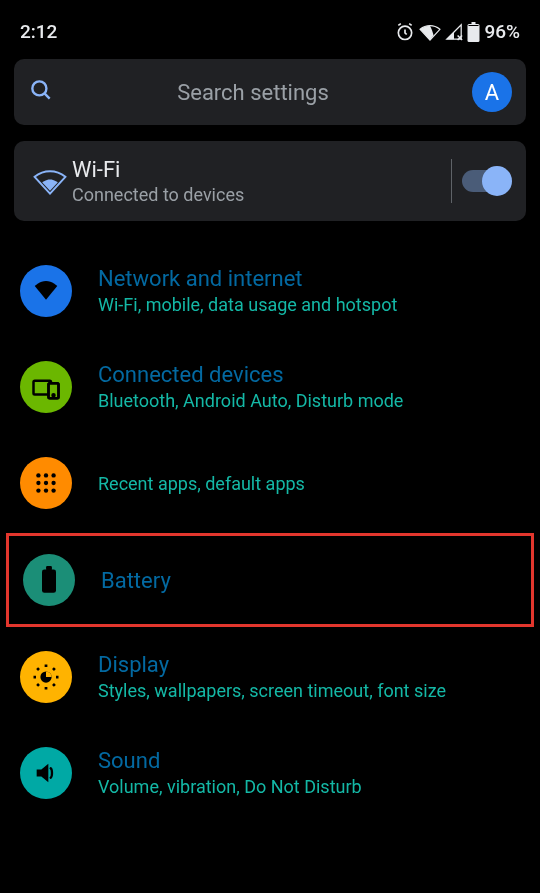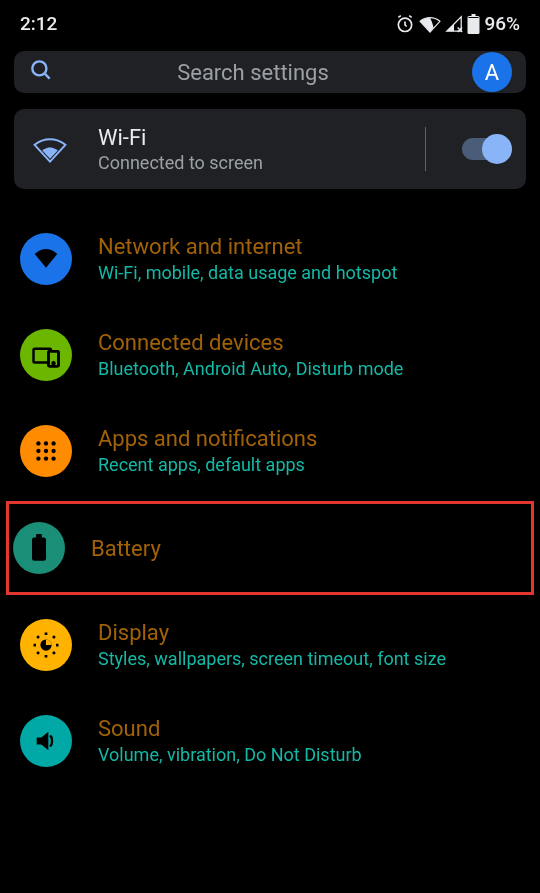--- a/index.html
+++ b/index.html
@@ -13,36 +13,36 @@
       width: 540px;
       height: 893px;
       background: #000;
       color: #e8eaed;
       overflow: hidden;
     }
     .status-bar {
       display: flex;
       justify-content: space-between;
       align-items: center;
-      padding: 12px 20px 6px;
+      padding: 20px 20px 6px;
       font-size: 19px;
       font-weight: 500;
     }
     .status-right {
       display: flex;
       align-items: center;
       gap: 4px;
       justify-content: center;
     }
     .status-right svg { display: block; }
     .search-row {
       margin: 10px 14px 16px;
       background: #202124;
       border-radius: 10px;
-      height: 42px;
+      height: 66px;
       display: flex;
       align-items: center;
       padding: 0 14px;
       gap: 18px;
     }
     .search-icon { color: #8ab4f8; flex: 0 0 auto; }
     .search-text {
       flex: 1 1 auto;
       text-align: center;
       color: #9aa0a6;
@@ -61,21 +61,21 @@
       font-weight: 400;
       flex: 0 0 auto;
     }
     .wifi-card {
       margin: 0 14px 8px;
       background: #202124;
       border-radius: 10px;
       display: flex;
       align-items: center;
       padding: 16px 18px;
-      gap: 30px;
+      gap: 4px;
     }
     .wifi-icon-wrap {
       width: 36px;
       display:flex;
       justify-content:center;
       flex: 0 0 auto;
     }
     .wifi-text { flex: 1 1 auto; }
     .wifi-title { font-size: 22px; color: #e8eaed; font-weight: 400; }
     .wifi-sub { font-size: 18px; color: #9aa0a6; margin-top: 2px; }
@@ -101,40 +101,40 @@
     .list { padding: 14px 0 0; }
     .item {
       display: flex;
       padding: 22px 24px 22px 20px;
       align-items: center;
       gap: 26px;
     }
     .item.highlight {
       border: 3px solid #e3362d;
       margin: 2px 6px;
-      padding: 18px 18px 18px 4px;
+      padding: 18px 18px 18px 14px;
     }
     .icon-circle {
       width: 52px; height: 52px;
       border-radius: 50%;
       display: flex;
       align-items: center;
       justify-content: center;
       flex: 0 0 auto;
       color: #000;
     }
     .icon-circle svg { display:block; }
     .c-blue   { background:#1a73e8; color:#000; }
     .c-green  { background:#6bb700; }
     .c-orange { background:#ff8b00; }
     .c-teal   { background:#1b8e77; }
     .c-yellow { background:#ffb300; }
     .c-teal2  { background:#00a9a5; }
     .item-text { flex: 1 1 auto; }
-    .item-title { font-size: 22px; color: #a16207; font-weight: 400; }
+    .item-title { font-size: 22px; color: #0369a1; font-weight: 400; }
     .item-sub   { font-size: 18px; color: #14b8a6; margin-top: 2px; line-height: 1.3; }
   </style>
 </head>
 <body>
 
 <div class="status-bar">
   <span>2:12</span>
   <div class="status-right">
     <span>
       <svg width="20" height="20" viewBox="0 0 24 24" fill="none" stroke="#e8eaed" stroke-width="2">
@@ -182,21 +182,21 @@
 
 <div class="wifi-card">
   <span class="wifi-icon-wrap">
     <svg width="34" height="28" viewBox="0 0 24 20">
       <path d="M12 3 C6 3 1 7 1 7 L12 19 L23 7 C23 7 18 3 12 3 Z" fill="none" stroke="#8ab4f8" stroke-width="1.4"></path>
       <path d="M12 9 C9 9 6.5 11 6.5 11 L12 17 L17.5 11 C17.5 11 15 9 12 9 Z" fill="#8ab4f8"></path>
     </svg>
   </span>
   <div class="wifi-text">
     <div class="wifi-title">Wi-Fi</div>
-    <div class="wifi-sub">Connected to screen</div>
+    <div class="wifi-sub">Connected to devices</div>
   </div>
   <div class="vdiv"></div>
   <div class="toggle">
     <div class="knob"></div>
   </div>
 </div>
 
 <div class="list">
 
   <div class="item">
@@ -234,21 +234,20 @@
           <circle cx="19" cy="5" r="2"></circle>
         <circle cx="5" cy="12" r="2"></circle>
           <circle cx="12" cy="12" r="2"></circle>
           <circle cx="19" cy="12" r="2"></circle>
         <circle cx="5" cy="19" r="2"></circle>
           <circle cx="12" cy="19" r="2"></circle>
           <circle cx="19" cy="19" r="2"></circle>
       </svg>
     </div>
     <div class="item-text">
-      <div class="item-title">Apps and notifications</div>
       <div class="item-sub">Recent apps, default apps</div>
     </div>
   </div>
 
   <div class="item highlight">
     <div class="icon-circle c-teal">
       <svg width="18" height="28" viewBox="0 0 14 24" fill="#000">
         <rect x="1" y="3" width="12" height="20" rx="2"></rect>
         <rect x="4.5" y="0" width="5" height="3.5" rx="1"></rect>
       </svg>

